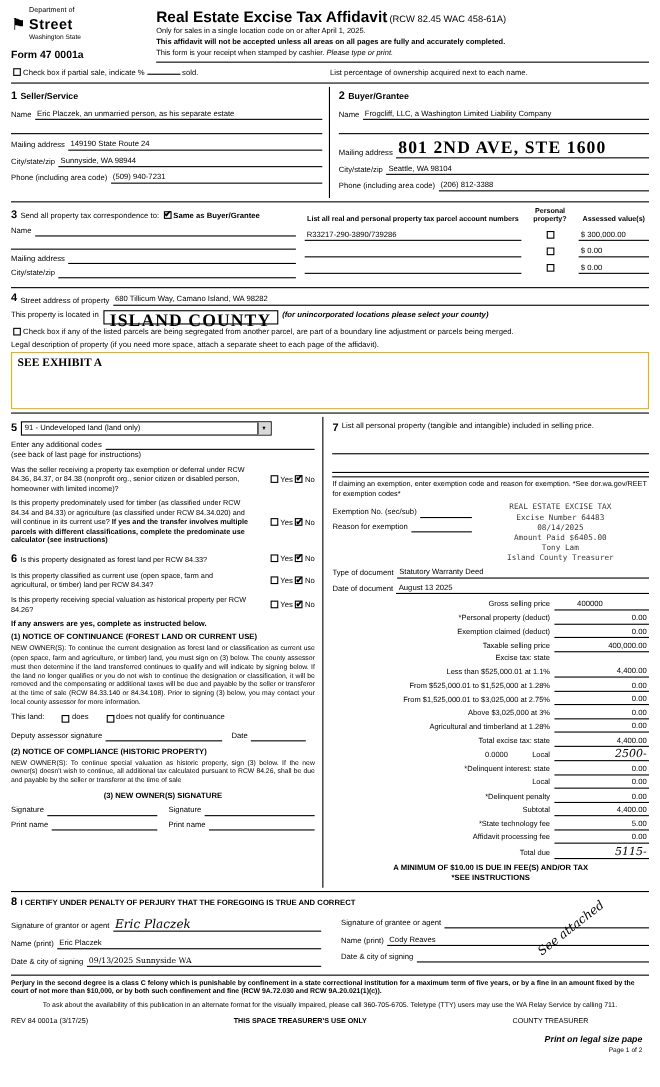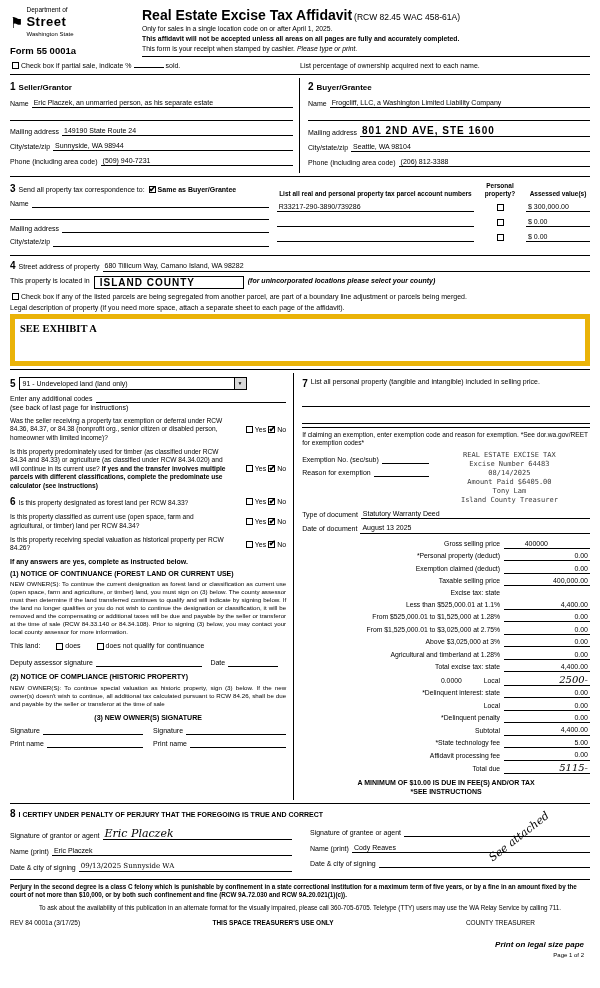--- a/index.html
+++ b/index.html
@@ -24,21 +24,21 @@
   .form-no{font-weight:bold;font-size:9.5px;margin-top:6px;}
   .hdr-right{flex:1;border-bottom:1px solid #000;padding-bottom:2px;}
   .title{font-size:14px;font-weight:bold;}
   .title-rcw{font-size:8.5px;}
   .note{font-size:6.8px;margin-top:1px;}
   
   .fline{display:flex;align-items:flex-end;margin-top:4px;}
   .flabel{white-space:nowrap;padding-right:3px;}
   .fval{flex:1;border-bottom:1px solid #000;padding:0 2px;min-height:8px;}
   .hand{font-family:"DejaVu Serif",serif;}
-  .hand-caps{font-family:Liberation Sans, sans-serif;font-size:10px;letter-spacing:1px;font-weight:bold;line-height:1;}
+  .hand-caps{font-family:Liberation Serif, serif;font-size:16px;letter-spacing:1px;font-weight:bold;line-height:1;}
   .sigtext{font-family:"DejaVu Serif",serif;font-style:italic;font-size:11px;line-height:1;}
   
   .cb{display:inline-block;width:7px;height:7px;border:1px solid #000;vertical-align:-1px;margin:0 2px;position:relative;background:#fff;}
   .cb.on::after{content:"✔";position:absolute;left:-.5px;top:-3.5px;font-size:8.5px;font-weight:bold;}
   
   .partial-row{margin-top:4px;align-items:flex-end;}
   .half{width:50%;}
   .short-line{display:inline-block;width:30px;border-bottom:1px solid #000;height:7px;margin:0 2px;}
   
   .sec12 .col{width:50%;padding:2px 6px 6px 0;}
@@ -53,21 +53,21 @@
   .pt-c1{flex:1;}
   .pt-c2{width:52px;}
   .pt-c3{width:64px;}
   .pt-row{display:flex;align-items:flex-end;margin-top:5px;}
   .pt-row .pt-c1{border-bottom:1px solid #000;padding:0 2px;min-height:8px;text-align:left;}
   .pt-row .pt-c2{text-align:center;}
   .pt-row .pt-c3{border-bottom:1px solid #000;text-align:left;padding:0 2px;min-height:8px;}
   
   .located{margin-top:4px;gap:4px;}
   .county-box{display:inline-block;min-width:150px;border:1px solid #000;padding:1px 5px;height:13px;}
-  .legal-box{border:5px solid #eab308;height:52px;margin-top:2px;padding:3px 5px;}
+  .legal-box{border:1px solid #eab308;height:52px;margin-top:2px;padding:3px 5px;}
   .serif-b{font-family:"Liberation Serif",serif;font-weight:bold;font-size:10.5px;}
   
   .main2col{align-items:stretch;}
   .mc-left{width:49%;border-right:1px solid #000;padding:4px 7px 4px 0;}
   .mc-right{flex:1;padding:4px 0 4px 8px;}
   .dropdown{display:flex;border:1px solid #000;width:228px;height:13px;align-items:stretch;}
   .dd-text{flex:1;padding:1px 3px;}
   .dd-btn{width:12px;border-left:1px solid #000;background:#d8d8d8;display:flex;align-items:center;justify-content:center;font-size:5px;}
   .q{margin-top:5px;align-items:center;}
   .qtext{flex:1;font-size:6.6px;}
@@ -111,21 +111,21 @@
   <div class="row hdr">
     <div class="hdr-left">
       <div class="logo-row">
         <span class="logo">⚑</span>
         <div>
           <div class="dept1">Department of</div>
           <div class="dept2">Street</div>
           <div class="dept3">Washington State</div>
         </div>
       </div>
-      <div class="form-no">Form 55 0001a</div>
+      <div class="form-no">Form 47 0001a</div>
     </div>
     <div class="hdr-right">
       <div>
         <span class="title">Real Estate Excise Tax Affidavit</span>
         <span class="title-rcw">(RCW 82.45 WAC 458-61A)</span>
       </div>
       <div class="note">Only for sales in a single location code on or after April 1, 2025.</div>
       <div class="note b">This affidavit will not be accepted unless all areas on all pages are fully and accurately completed.</div>
       <div class="note"><span>This form is your receipt when stamped by cashier. </span><span class="i">Please type or print.</span></div>
     </div>
@@ -135,21 +135,21 @@
     <div class="half">
       <span class="cb"></span><span>Check box if partial sale, indicate %</span><span class="short-line"></span><span>sold.</span>
     </div>
     <div class="half">List percentage of ownership acquired next to each name.</div>
   </div>
 
   <hr class="full">
 
   <div class="row sec12">
     <div class="col left">
-      <div><span class="sec-num">1</span><span class="sec-title">Seller/Grantor</span></div>
+      <div><span class="sec-num">1</span><span class="sec-title">Seller/Service</span></div>
       <div class="fline">
           <span class="flabel">Name</span>
           <span class="fval">Eric Placzek, an unmarried person, as his separate estate</span>
         </div>
       <div class="fline">
           <span class="fval"></span>
         </div>
       <div class="fline">
           <span class="flabel">Mailing address</span>
           <span class="fval">149190 State Route 24</span>

